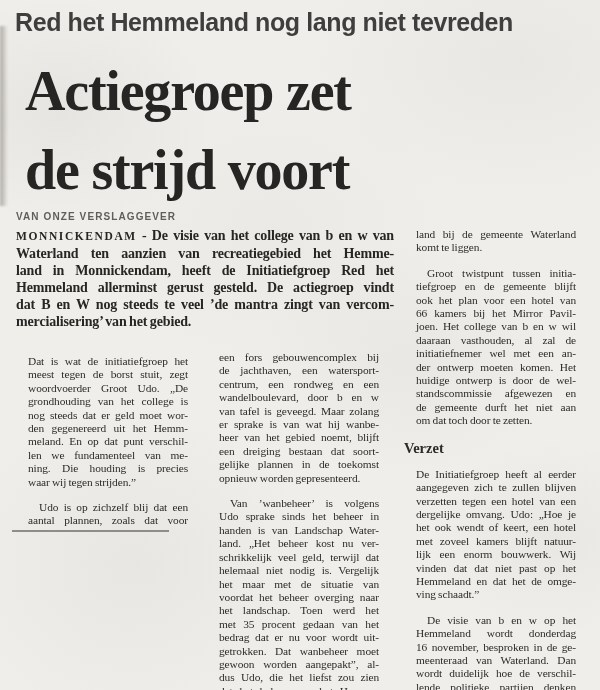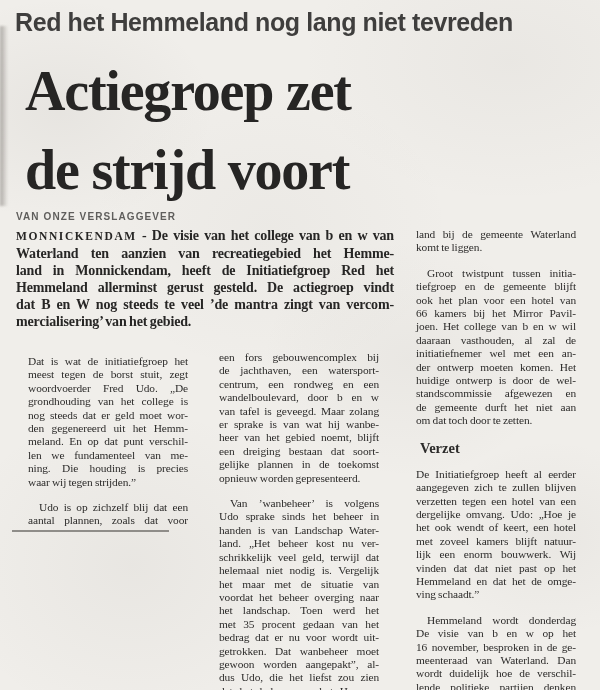--- a/index.html
+++ b/index.html
@@ -54,21 +54,21 @@
     position:absolute;width:184px;
     font-size:11.4px;line-height:13.4px;
     letter-spacing:-0.1px;word-spacing:-0.5px;
     color:#2c2b2a;
   }
   .col-left{left:16px;top:343px;}
   .col-mid{left:207px;top:339px;}
   .col-right{left:404px;top:216px;}
   .para{margin:12px;}
   .para.indent .line:first-child{text-indent:11px;}
-  .subhead{font-weight:bold;font-size:14.5px;line-height:16px;margin:11px 0 6px 16px;letter-spacing:0;}
+  .subhead{font-weight:bold;font-size:14.5px;line-height:16px;margin:11px 0 6px 0;letter-spacing:0;}
   .line{text-align:justify;text-align-last:justify;}
   .line.end{text-align-last:left;}
   .rule{position:absolute;left:12px;top:530px;width:157px;height:2px;background:#8f8d89;}
 </style>
 </head>
 <body>
 
 <div class="page">
 
   <div class="scan-edge"></div>
@@ -90,21 +90,21 @@
         <div class="line">Hemmeland allerminst gerust gesteld. De actiegroep vindt</div>
         <div class="line">dat B en W nog steeds te veel ’de mantra zingt van vercom-</div>
         <div class="line end">mercialisering’ van het gebied.</div>
       </div>
   </div>
 
   <div class="col col-left">
       <div class="para">
         <div class="line">Dat is wat de initiatiefgroep het</div>
         <div class="line">meest tegen de borst stuit, zegt</div>
-        <div class="line">woordvoerder Fred Udo. „De</div>
+        <div class="line">woordvoerder Groot Udo. „De</div>
         <div class="line">grondhouding van het college is</div>
         <div class="line">nog steeds dat er geld moet wor-</div>
         <div class="line">den gegenereerd uit het Hemm-</div>
         <div class="line">meland. En op dat punt verschil-</div>
         <div class="line">len we fundamenteel van me-</div>
         <div class="line">ning. Die houding is precies</div>
         <div class="line end">waar wij tegen strijden.”</div>
       </div>
       <div class="para indent">
         <div class="line">Udo is op zichzelf blij dat een</div>
@@ -168,22 +168,22 @@
         <div class="line">verzetten tegen een hotel van een</div>
         <div class="line">dergelijke omvang. Udo: „Hoe je</div>
         <div class="line">het ook wendt of keert, een hotel</div>
         <div class="line">met zoveel kamers blijft natuur-</div>
         <div class="line">lijk een enorm bouwwerk. Wij</div>
         <div class="line">vinden dat dat niet past op het</div>
         <div class="line">Hemmeland en dat het de omge-</div>
         <div class="line end">ving schaadt.”</div>
       </div>
       <div class="para indent">
+        <div class="line">De visie van b en w op het</div>
         <div class="line">Hemmeland wordt donderdag</div>
-        <div class="line">De visie van b en w op het</div>
         <div class="line">16 november, besproken in de ge-</div>
         <div class="line">meenteraad van Waterland. Dan</div>
         <div class="line">wordt duidelijk hoe de verschil-</div>
         <div class="line">lende politieke partijen denken</div>
         <div class="line">over onder meer de geplande</div>
         <div class="line end">omvang van het hotel.</div>
       </div>
     </div>
 
   <div class="rule"></div>

